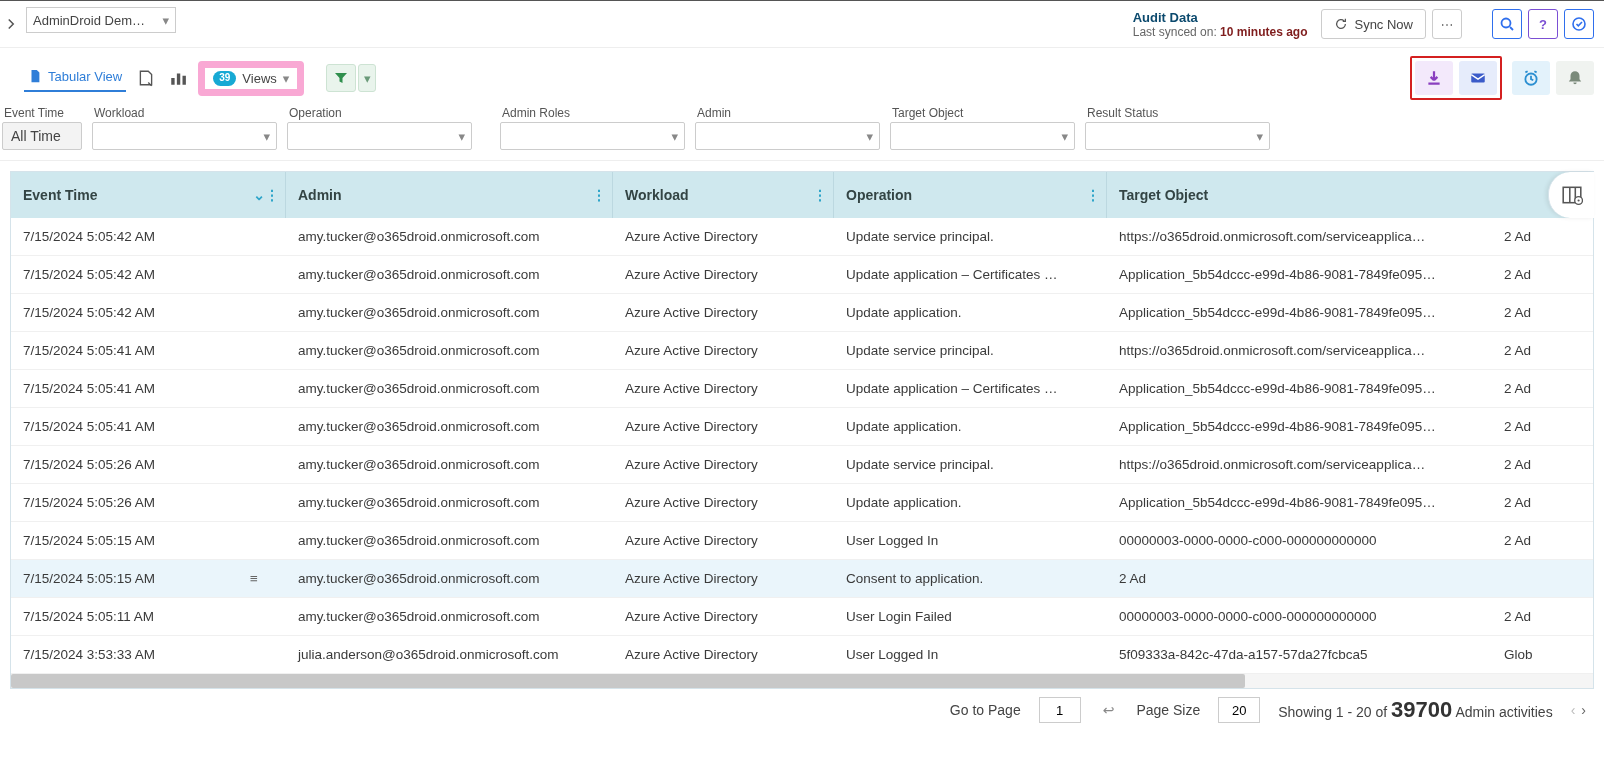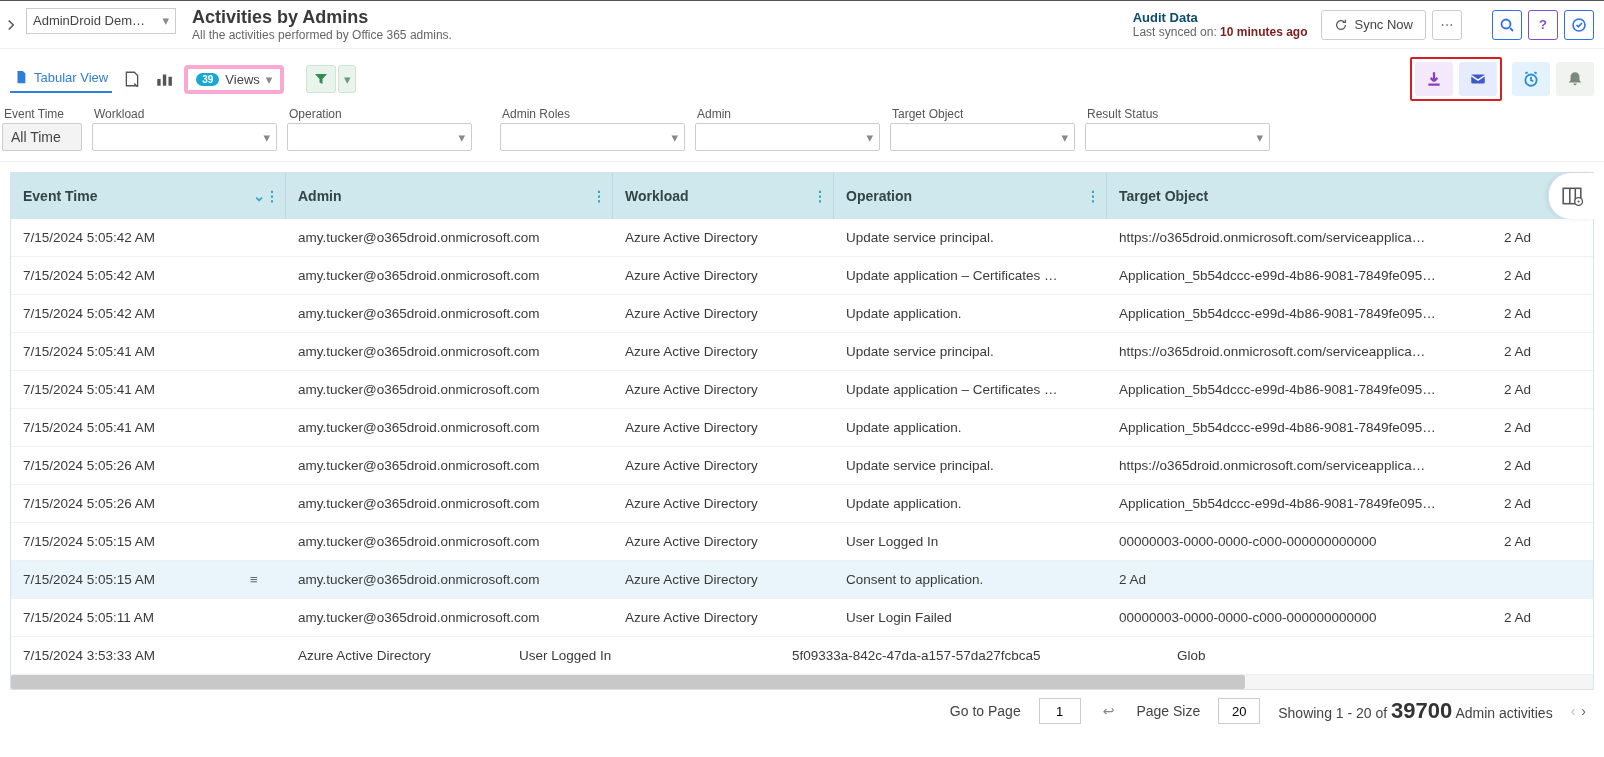--- a/index.html
+++ b/index.html
@@ -18,25 +18,25 @@
   .audit-title { font-size: 13px; font-weight: 600; color: #0c4a6e; }
   .audit-sub { font-size: 12px; color: #666; }
   .audit-sub b { color: #7f1d1d; font-weight: 600; }
   .sync-btn { border: 1px solid #ccc; background: #fff; height: 30px; padding: 0 12px; display: flex; align-items: center; gap: 6px; border-radius: 3px; color: #444; cursor: pointer; }
   .icon-btn-sq { width: 30px; height: 30px; border: 1px solid #ccc; border-radius: 3px; display: flex; align-items: center; justify-content: center; margin-left: 6px; cursor: pointer; background: #fff; }
   .icon-btn-sq.blue { border-color: #2f6fed; color: #2f6fed; }
   .icon-btn-sq.purple { border-color: #7b4fd4; color: #7b4fd4; }
   .icon-btn-sq svg { width: 16px; height: 16px; }
 
   
-  .toolbar { display: flex; align-items: center; padding: 8px 10px 4px 10px; gap: 8px; }
+  .toolbar { display: flex; align-items: center; padding: 8px 10px 4px 24px; gap: 8px; }
   .tab-btn { display: flex; align-items: center; gap: 6px; color: #2f7ed8; border-bottom: 2px solid #2f7ed8; padding: 4px 4px 6px 4px; font-size: 13px; }
   .tab-btn svg { width: 14px; height: 14px; fill: #2f7ed8; }
   .tool-icon { width: 24px; height: 24px; display: flex; align-items: center; justify-content: center; color: #555; cursor: pointer; }
-  .views-pill { border: 4px solid #f9a8d4; background: #fff; border-radius: 4px; padding: 3px 8px; display: flex; align-items: center; gap: 6px; color: #444; cursor: pointer; }
+  .views-pill { border: 7px solid #f9a8d4; background: #fff; border-radius: 4px; padding: 3px 8px; display: flex; gap: 6px; color: #444; cursor: pointer; }
   .views-count { background: #17a9d4; color: #fff; border-radius: 10px; font-size: 10px; padding: 1px 6px; font-weight: 600; }
   .filter-btn { background: #e9f4ec; border: 1px solid #cde3d3; border-radius: 3px; width: 30px; height: 28px; display: flex; align-items: center; justify-content: center; color: #2f8f4d; }
   .filter-dd { background: #e9f4ec; border: 1px solid #cde3d3; border-radius: 3px; width: 18px; height: 28px; display: flex; align-items: center; justify-content: center; color: #6a9a79; margin-left: -6px; }
   .right-actions { margin-left: auto; display: flex; align-items: center; }
   .highlight-box { border: 2px solid #d42020; padding: 3px; display: flex; gap: 6px; border-radius: 2px; }
   .sq-btn { width: 38px; height: 34px; display: flex; align-items: center; justify-content: center; border-radius: 3px; cursor: pointer; }
   .sq-dl { background: #f3e9fb; color: #8a3fbf; }
   .sq-mail { background: #e6ecfb; color: #3b5bc9; }
   .sq-clock { background: #e3f2fb; color: #2b8fd1; margin-left: 10px; }
   .sq-bell { background: #f0f3f0; color: #7a8a7a; margin-left: 6px; }
@@ -93,24 +93,20 @@
 <div class="header">
   <div class="crumb-toggle">
     <svg viewBox="0 0 16 16" width="12" height="12">
         <path d="M5 2l6 6-6 6" stroke="#555" stroke-width="2" fill="none"></path>
       </svg>
   </div>
   <div class="org-select">
     <span>AdminDroid Dem…</span>
     <span class="caret">▾</span>
   </div>
-  <div class="title-block">
-    <div class="page-title">Activities by Admins</div>
-    <div class="page-subtitle">All the activities performed by Office 365 admins.</div>
-  </div>
   <div class="spacer"></div>
   <div class="audit-block">
     <div class="audit-title">Audit Data</div>
     <div class="audit-sub">
       <span>Last synced on: </span><b>10 minutes ago</b>
     </div>
   </div>
   <div class="sync-btn">
     <svg viewBox="0 0 16 16" width="14" height="14">
         <path d="M13 8a5 5 0 1 1-1.5-3.5M13 2v3h-3" stroke="#555" stroke-width="1.4" fill="none"></path>
@@ -393,20 +389,21 @@
         <div class="g-cell c-admin">amy.tucker@o365droid.onmicrosoft.com</div>
         <div class="g-cell c-work">Azure Active Directory</div>
         <div class="g-cell c-op">User Login Failed</div>
         <div class="g-cell c-tgt">00000003-0000-0000-c000-000000000000</div>
         <div class="g-cell c-role">2 Ad</div>
       </div>
       <div class="g-row">
         <div class="g-cell c-time">
           <span>7/15/2024 3:53:33 AM</span>
         </div>
+        <div class="g-cell c-admin">julia.anderson@o365droid.onmicrosoft.com</div>
         <div class="g-cell c-work">Azure Active Directory</div>
         <div class="g-cell c-op">User Logged In</div>
         <div class="g-cell c-tgt">5f09333a-842c-47da-a157-57da27fcbca5</div>
         <div class="g-cell c-role">Glob</div>
       </div>
     </div>
   <div class="hscroll">
     <div class="hscroll-thumb"></div>
   </div>
 </div>

